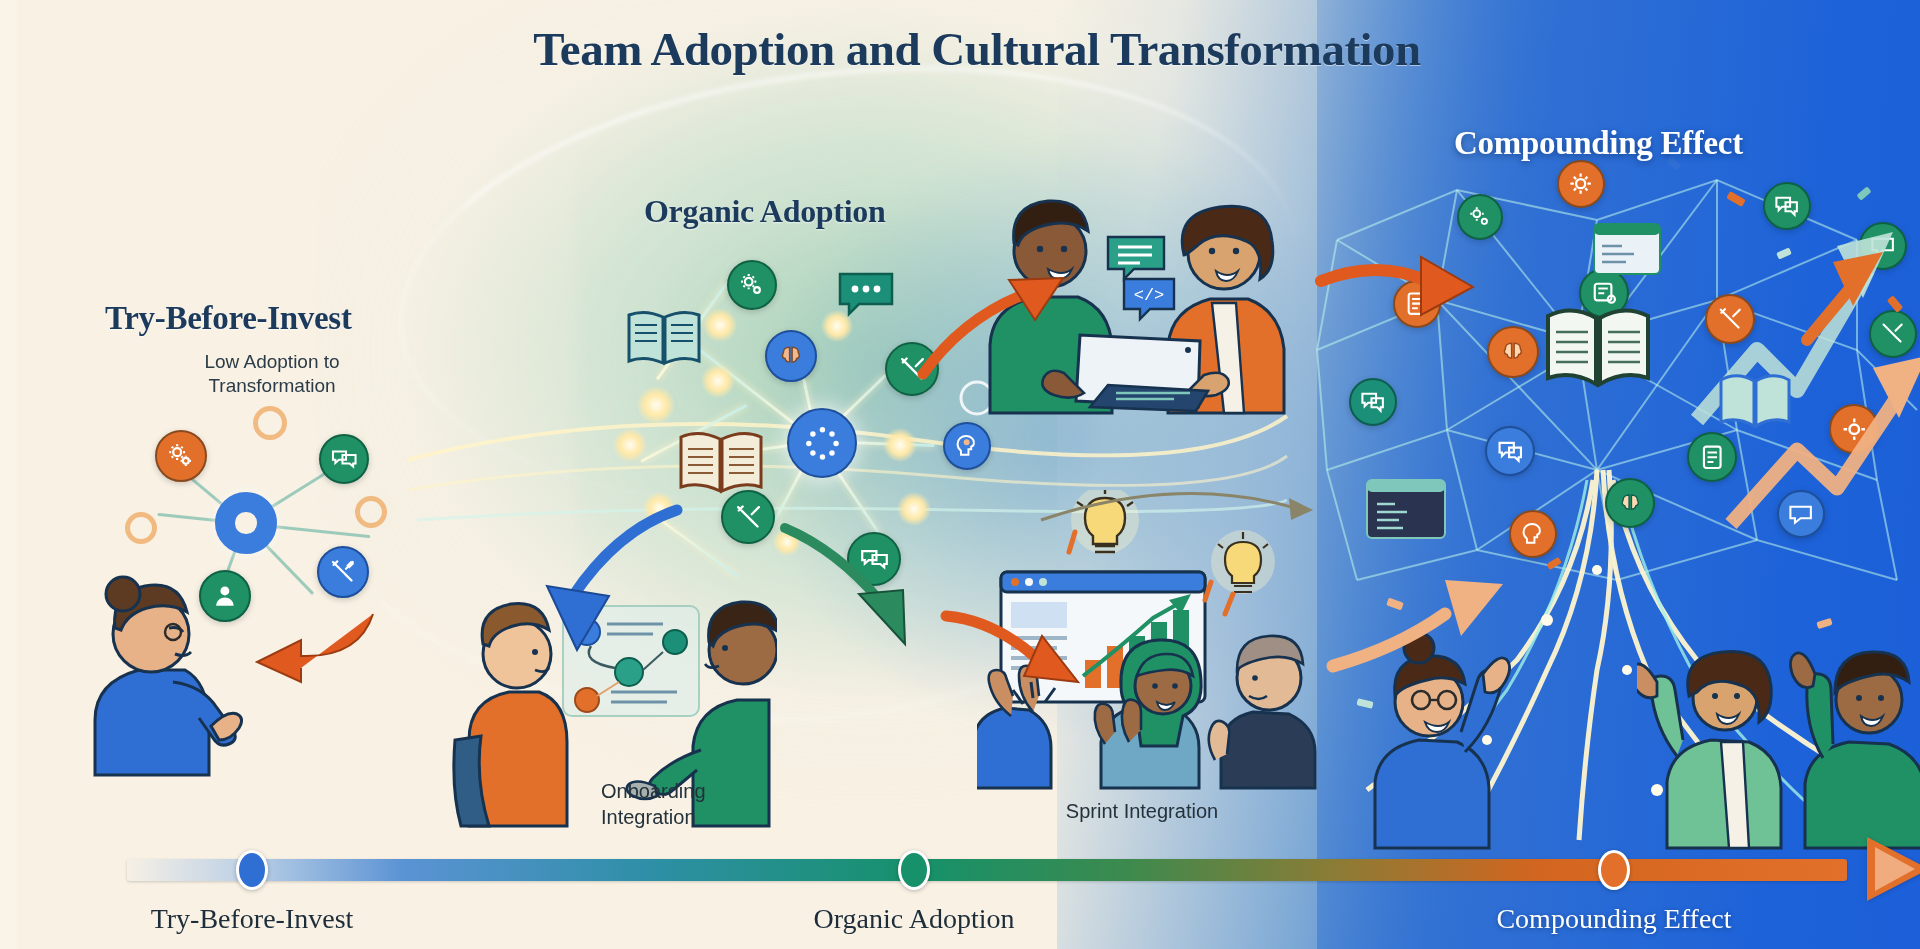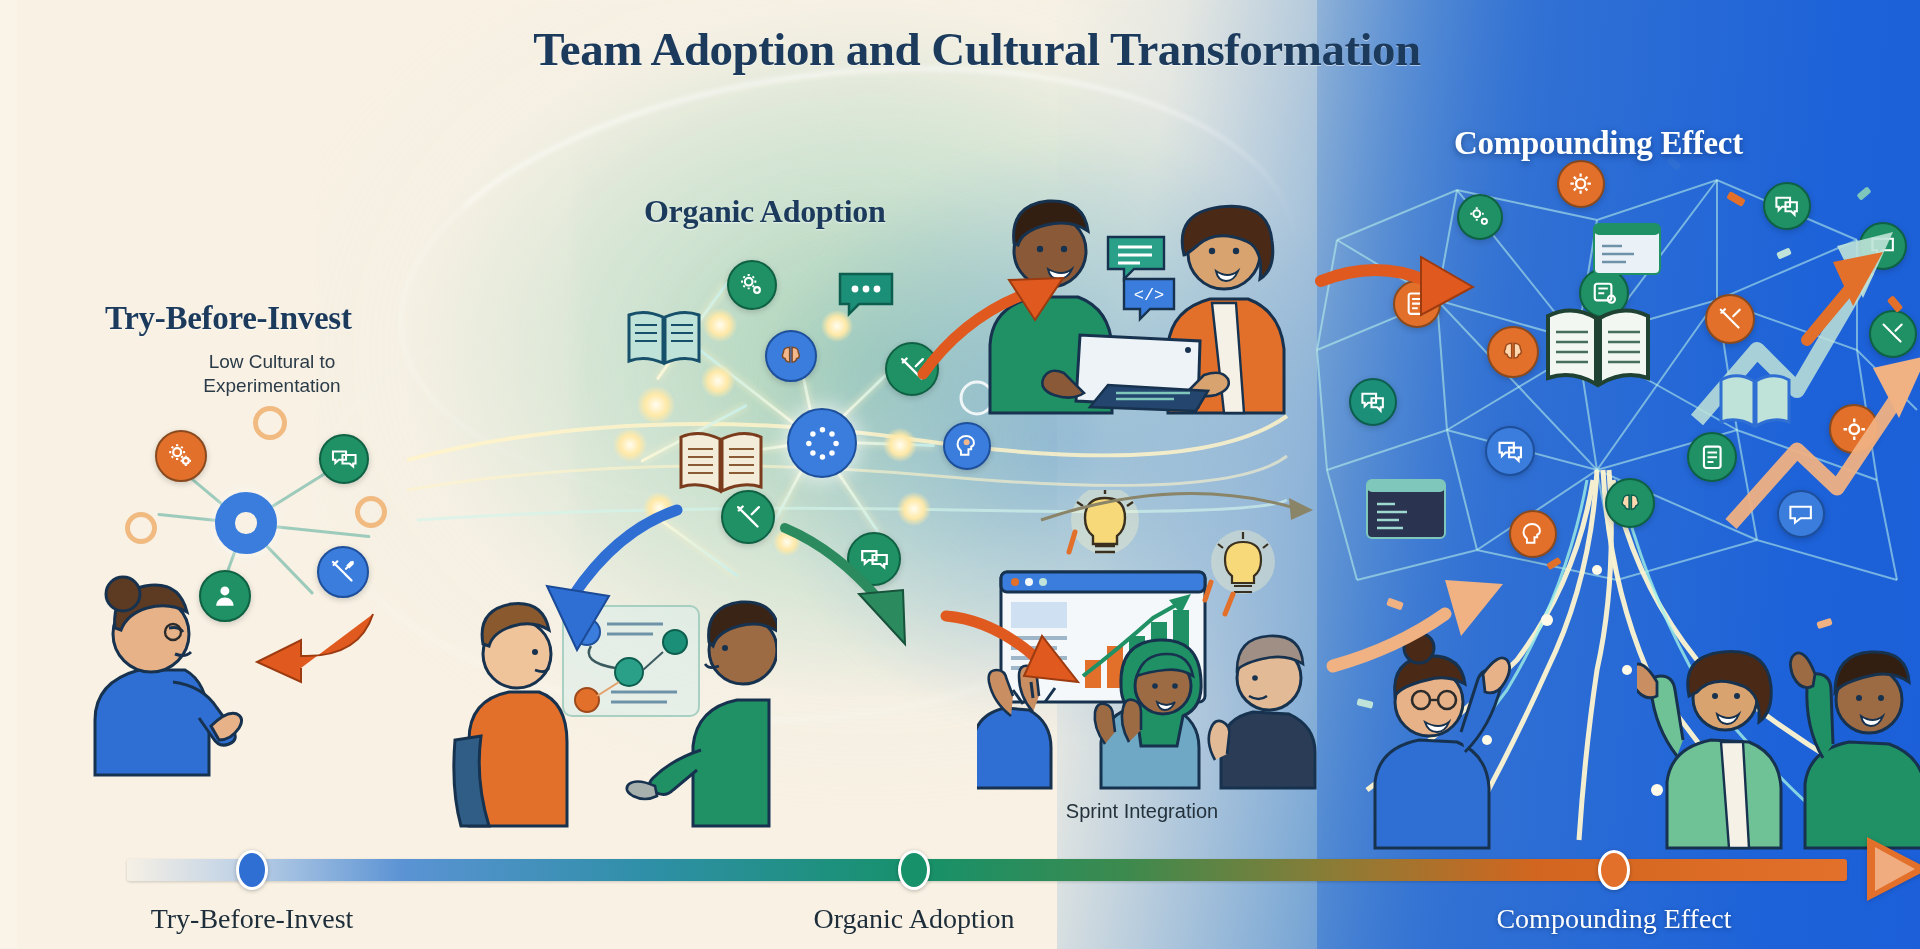--- a/index.html
+++ b/index.html
@@ -212,22 +212,22 @@
   <div class="swoosh swoosh-a"></div>
   <div class="swoosh swoosh-b"></div>
 
   <div class="main-title">Team Adoption and Cultural Transformation</div>
 
   <div class="phase-title t1">Try-Before-Invest</div>
   <div class="phase-title t2">Organic Adoption</div>
   <div class="phase-title t3">Compounding Effect</div>
 
   <div class="phase-sub">
-    <div>Low Cultural to</div>
-    <div>Experimentation</div>
+    <div>Low Adoption to</div>
+    <div>Transformation</div>
   </div>
 
   <div class="cluster" style="left:120px; top:420px; width:300px; height:210px;">
 
     <div class="link" style="left:108px;top:102px;width:108px;transform:rotate(-140deg);"></div>
     <div class="link" style="left:108px;top:102px;width:112px;transform:rotate(-32deg);"></div>
     <div class="link" style="left:108px;top:102px;width:98px;transform:rotate(46deg);"></div>
     <div class="link" style="left:108px;top:102px;width:96px;transform:rotate(110deg);"></div>
     <div class="link" style="left:108px;top:102px;width:88px;transform:rotate(186deg);"></div>
     <div class="link" style="left:108px;top:102px;width:126px;transform:rotate(6deg);"></div>
@@ -534,20 +534,24 @@
     <path d="M260 180 q0 -32 32 -34 q32 -2 34 28 q-16 -10 -36 -6 q-22 4 -30 12z" fill="#a08f84" stroke="#17324f" stroke-width="2.6"></path>
     <circle cx="278" cy="188" r="2.8" fill="#17324f"></circle>
     <path d="M272 206 q10 6 18 0" stroke="#17324f" stroke-width="2.4" fill="none"></path>
     <path d="M238 270 q-10 -18 -4 -32 q4 -10 12 -6 q8 4 6 14 l-2 18" fill="#e2bb96" stroke="#17324f" stroke-width="2.6"></path>
 
     <path d="M46 214 l-10 -14M56 208 l-2 -16M68 212 l10 -14" stroke="#17324f" stroke-width="3"></path>
 
     <path d="M92 62 l6 -20M248 124 l8 -20M228 110 l6 -18" stroke="#e2702a" stroke-width="5" stroke-linecap="round"></path>
   </svg>
 
+  <div class="callout onboarding">
+    <div>Onboarding</div>
+    <div>Integration</div>
+  </div>
   <div class="callout sprint">Sprint Integration</div>
 
   <svg class="tree-wrap" viewBox="0 0 640 700">
     <g stroke="rgba(190,245,235,0.55)" stroke-width="2" fill="none">
       <path d="M40 90 L160 40 L300 70 L420 30 L560 90"></path>
       <path d="M20 200 L140 150 L280 190 L420 150 L560 200 L620 260"></path>
       <path d="M30 320 L150 280 L300 320 L440 280 L580 330"></path>
       <path d="M60 430 L180 400 L320 430 L460 390 L600 430"></path>
       <path d="M40 90 L20 200 L30 320 L60 430"></path>
       <path d="M160 40 L140 150 L150 280 L180 400"></path>

